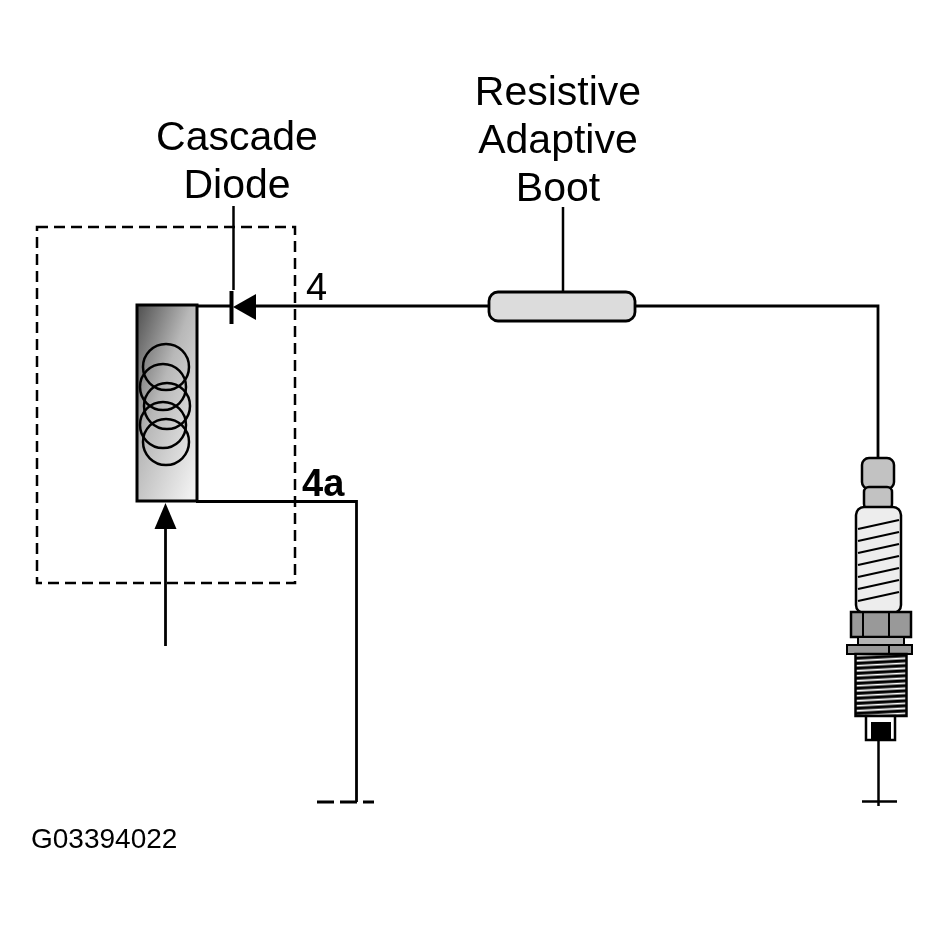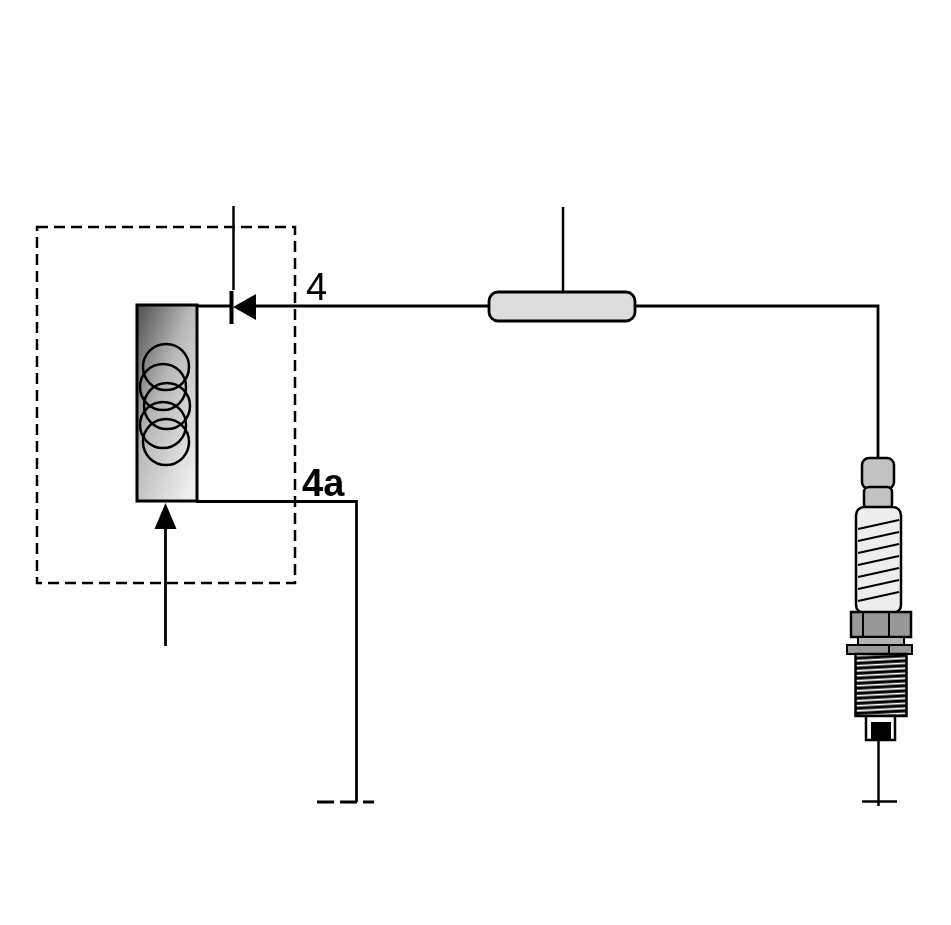--- a/index.html
+++ b/index.html
@@ -101,16 +101,22 @@
       <rect x="847" y="645" width="65" height="9" stroke="#000" stroke-width="2" fill="#999999"></rect>
       <line x1="889" y1="645" x2="889" y2="654" stroke="#000" stroke-width="2"></line>
       <rect x="855.5" y="654" width="51" height="62" fill="url(#threadPat)" stroke="#000" stroke-width="2.5"></rect>
       <rect x="866" y="716" width="29" height="24" fill="#ffffff" stroke="#000" stroke-width="2.5"></rect>
       <rect x="871" y="722" width="20" height="18" fill="#000000"></rect>
       <line x1="878.5" y1="740" x2="878.5" y2="806" stroke="#000" stroke-width="2.5"></line>
       <line x1="862" y1="801.5" x2="897" y2="801.5" stroke="#000" stroke-width="2.5"></line>
     </g>
   </svg>
 
+  <div class="lbl" id="lbl-cascade">Cascade
+Diode</div>
+  <div class="lbl" id="lbl-boot">Resistive
+Adaptive
+Boot</div>
   <div class="lbl num" id="lbl-4">4</div>
   <div class="lbl num" id="lbl-4a">4a</div>
+  <div id="lbl-code">G03394022</div>
 
 </div>
 
 </body></html>

